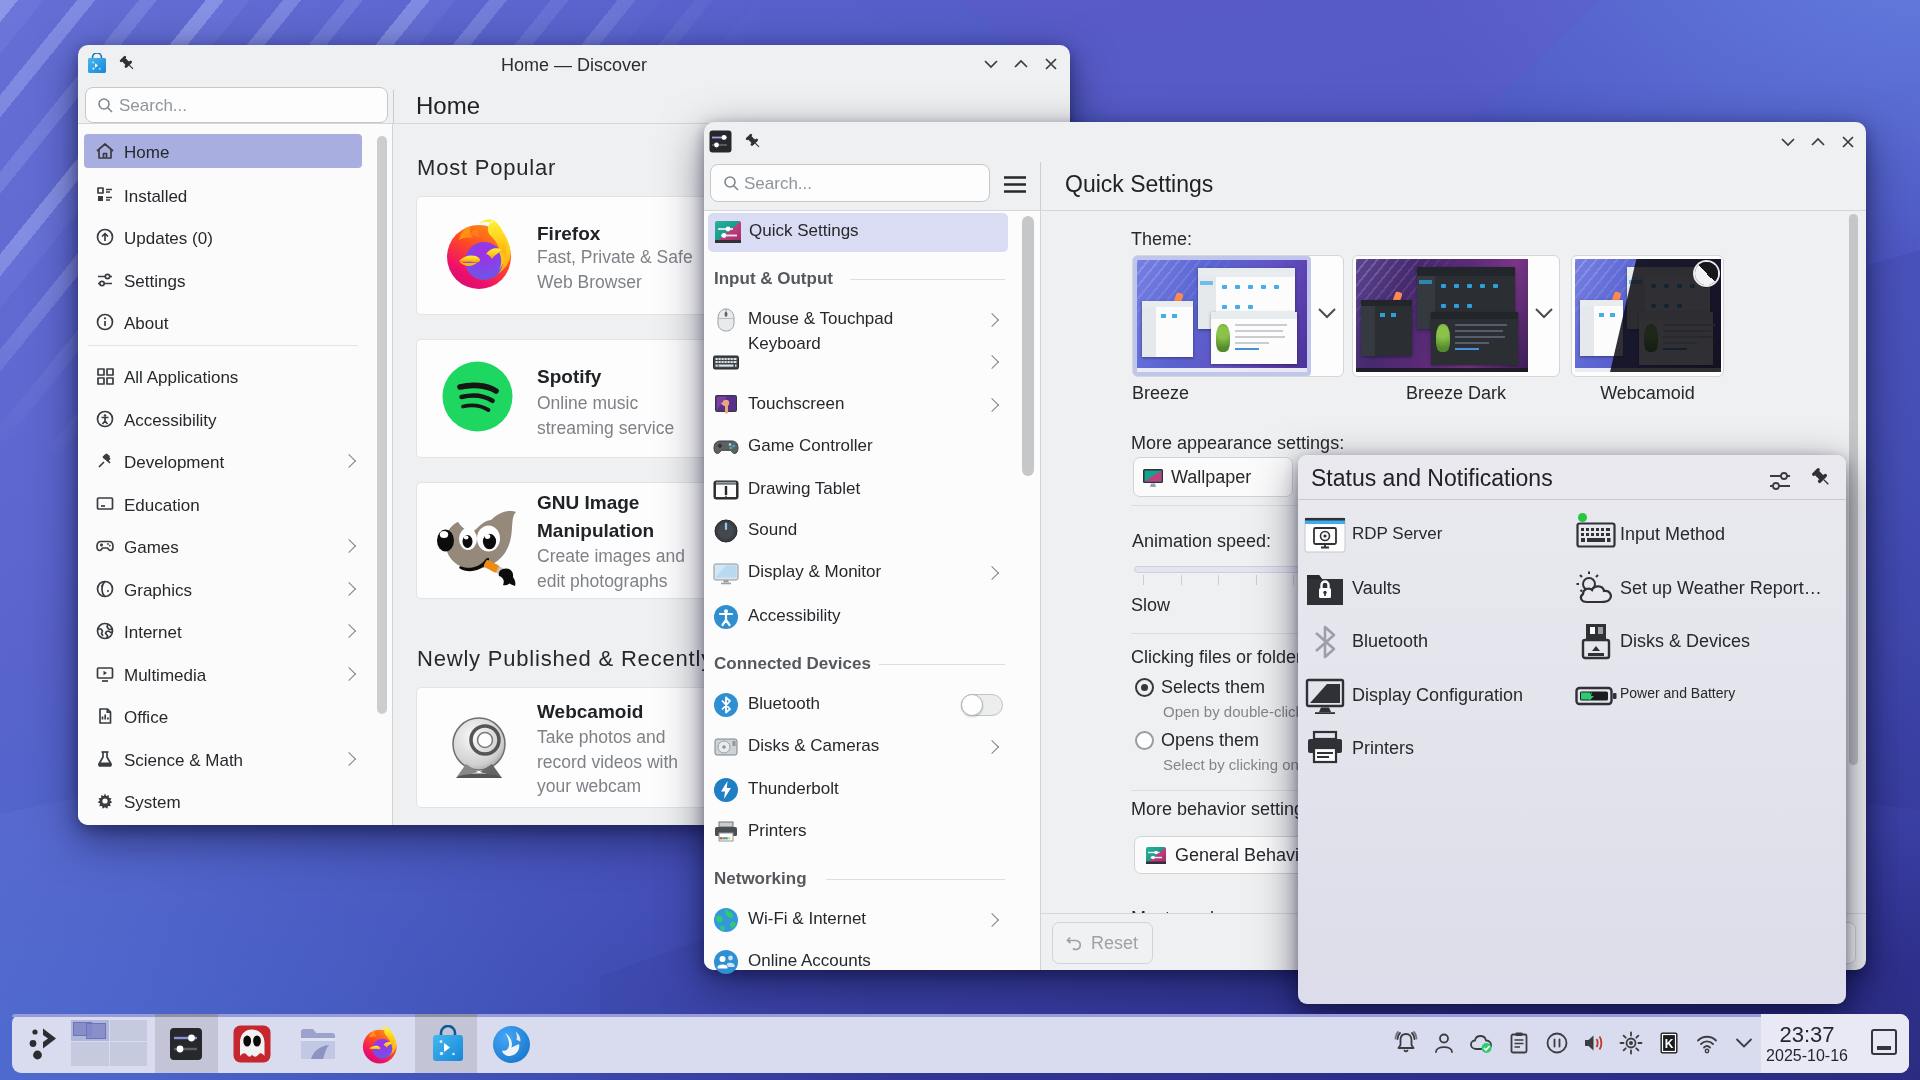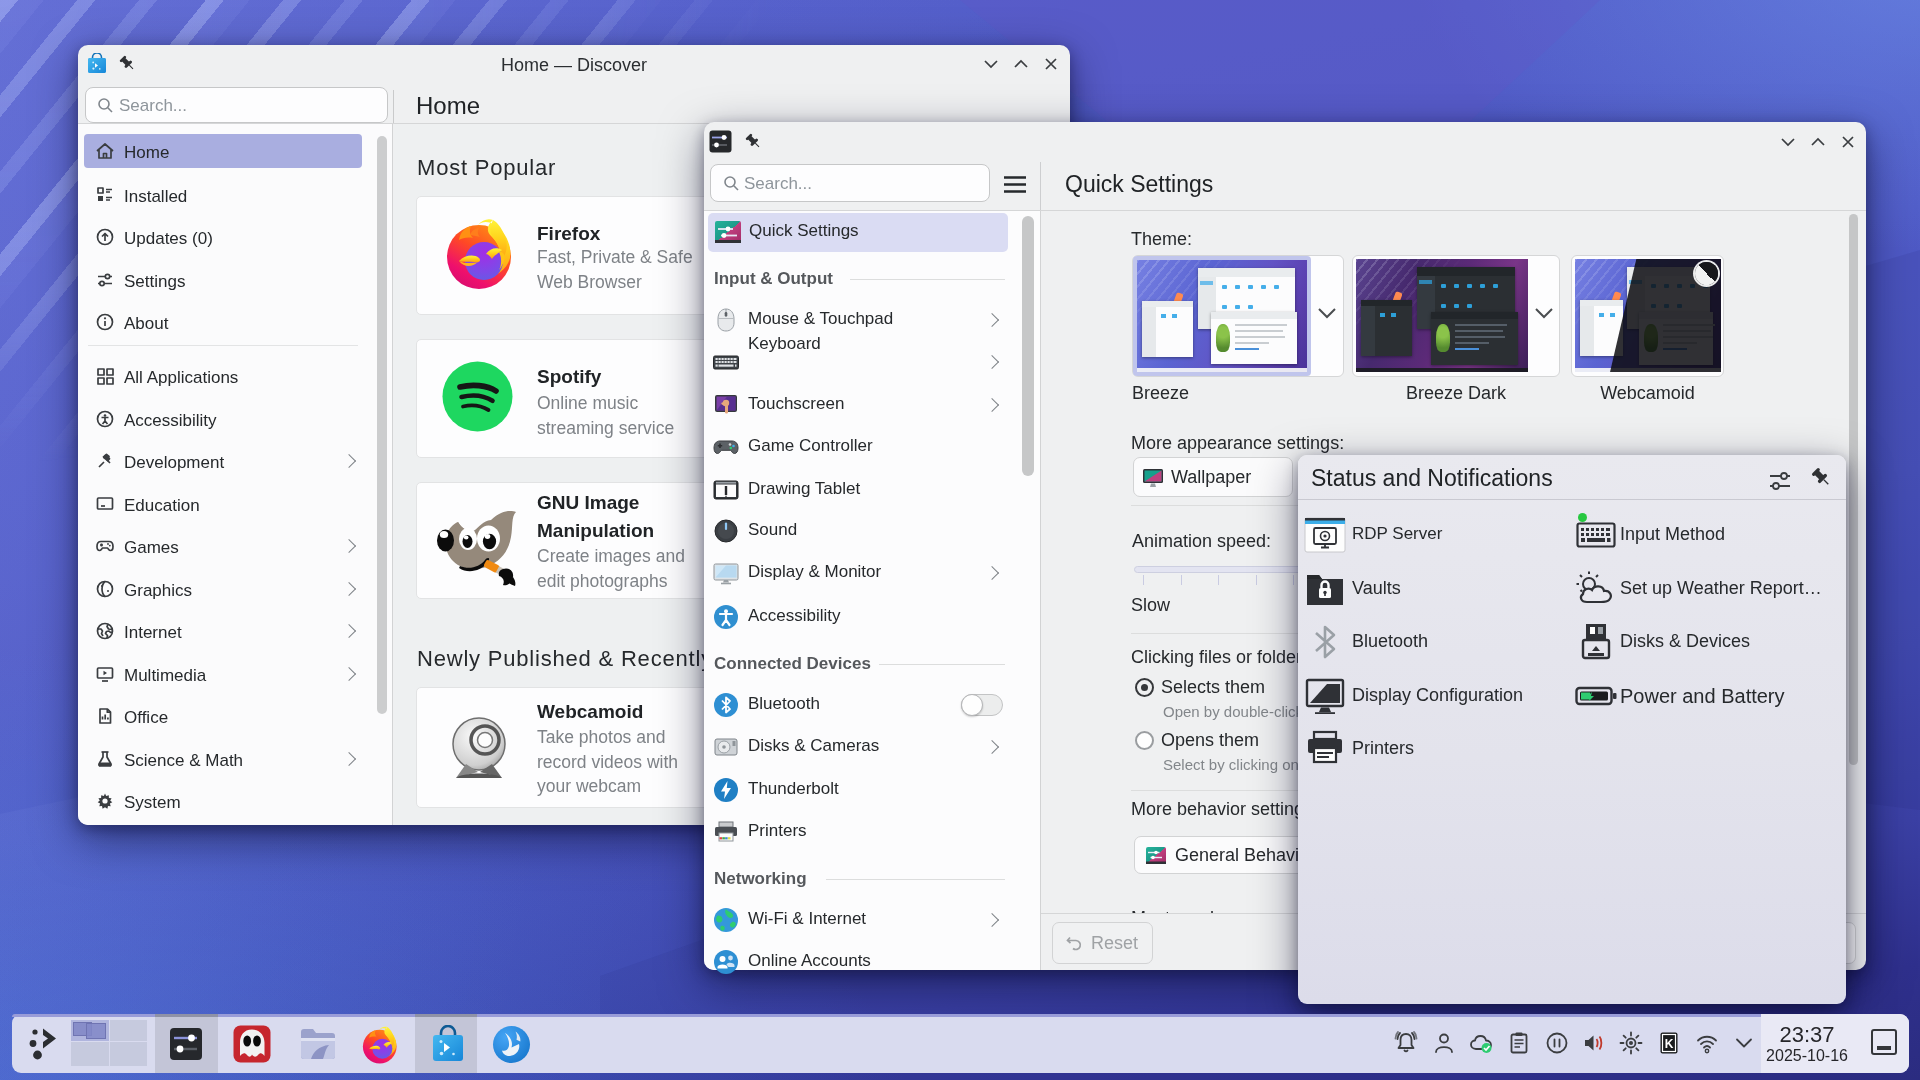--- a/index.html
+++ b/index.html
@@ -775,21 +775,21 @@
     <div class="abs" style="left:54px;top:230px;font-size:18px;color:#26292c;white-space:nowrap;">Display Configuration</div>
   <div class="abs" style="left:277px;top:221px;width:42px;height:40px;display:flex;align-items:center;justify-content:center;">
       <svg width="42" height="24" viewBox="0 0 42 24">
         <rect x="1.5" y="4" width="35" height="16" rx="3" fill="none" stroke="#2f3136" stroke-width="2.4"></rect>
         <rect x="38" y="9" width="3.5" height="6" rx="1" fill="#2f3136"></rect>
         <rect x="5" y="7.5" width="28" height="9" rx="1.5" fill="#1a1c1e"></rect>
         <path d="M17 8 12 13 15 13 14 17 19 12 16 12 Z" fill="#2ecc71"></path>
         <rect x="6" y="8.5" width="9" height="7" fill="#2ecc71"></rect>
       </svg>
     </div>
-    <div class="abs" style="left:322px;top:230px;font-size:20px;color:#26292c;white-space:nowrap;">Power and Battery</div>
+    <div class="abs" style="left:322px;top:230px;font-size:14px;color:#26292c;white-space:nowrap;">Power and Battery</div>
   <div class="abs" style="left:6px;top:274px;width:42px;height:40px;display:flex;align-items:center;justify-content:center;">
       <svg width="40" height="38" viewBox="0 0 40 38">
         <rect x="9" y="2" width="22" height="7" fill="none" stroke="#2f3136" stroke-width="2.2"></rect>
         <rect x="3" y="9" width="34" height="14" rx="2" fill="#2f3136"></rect>
         <rect x="9" y="18" width="22" height="14" fill="#fdfdfd" stroke="#2f3136" stroke-width="2.2"></rect>
         <path d="M12 23 28 23 M12 27 24 27" stroke="#2f3136" stroke-width="1.8"></path>
       </svg>
     </div>
     <div class="abs" style="left:54px;top:283px;font-size:18px;color:#26292c;white-space:nowrap;">Printers</div>
 </div>

